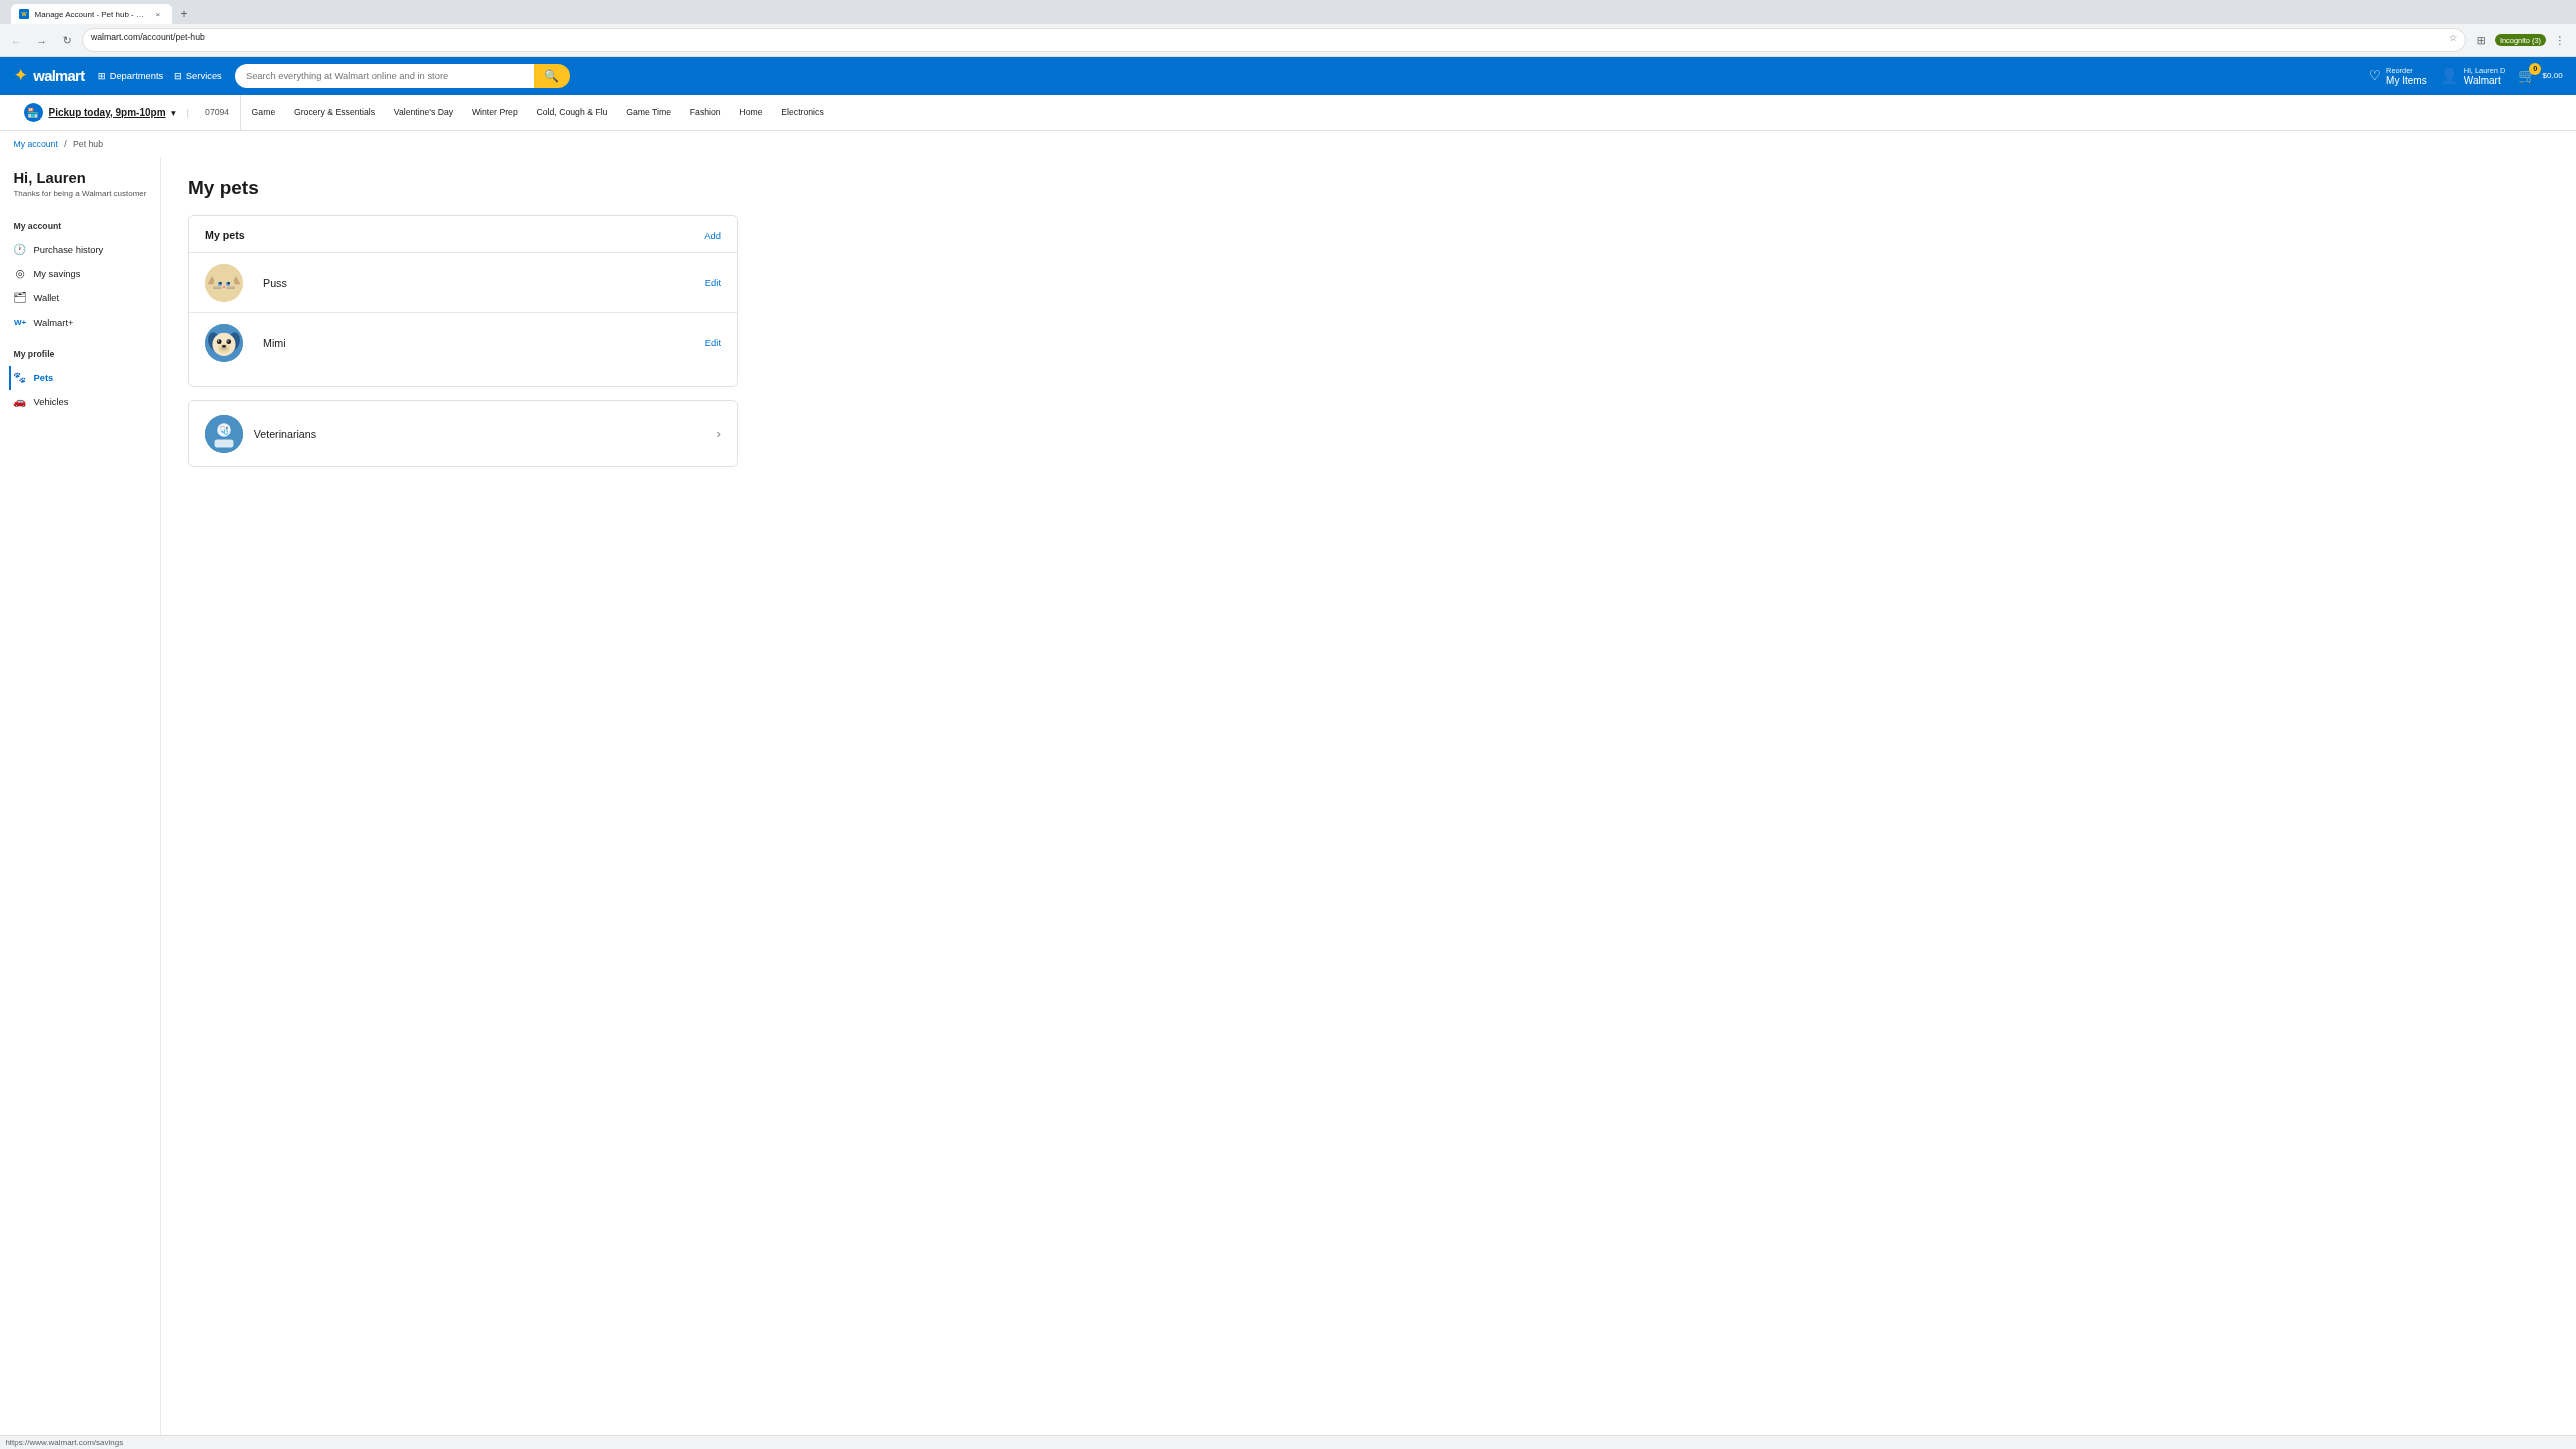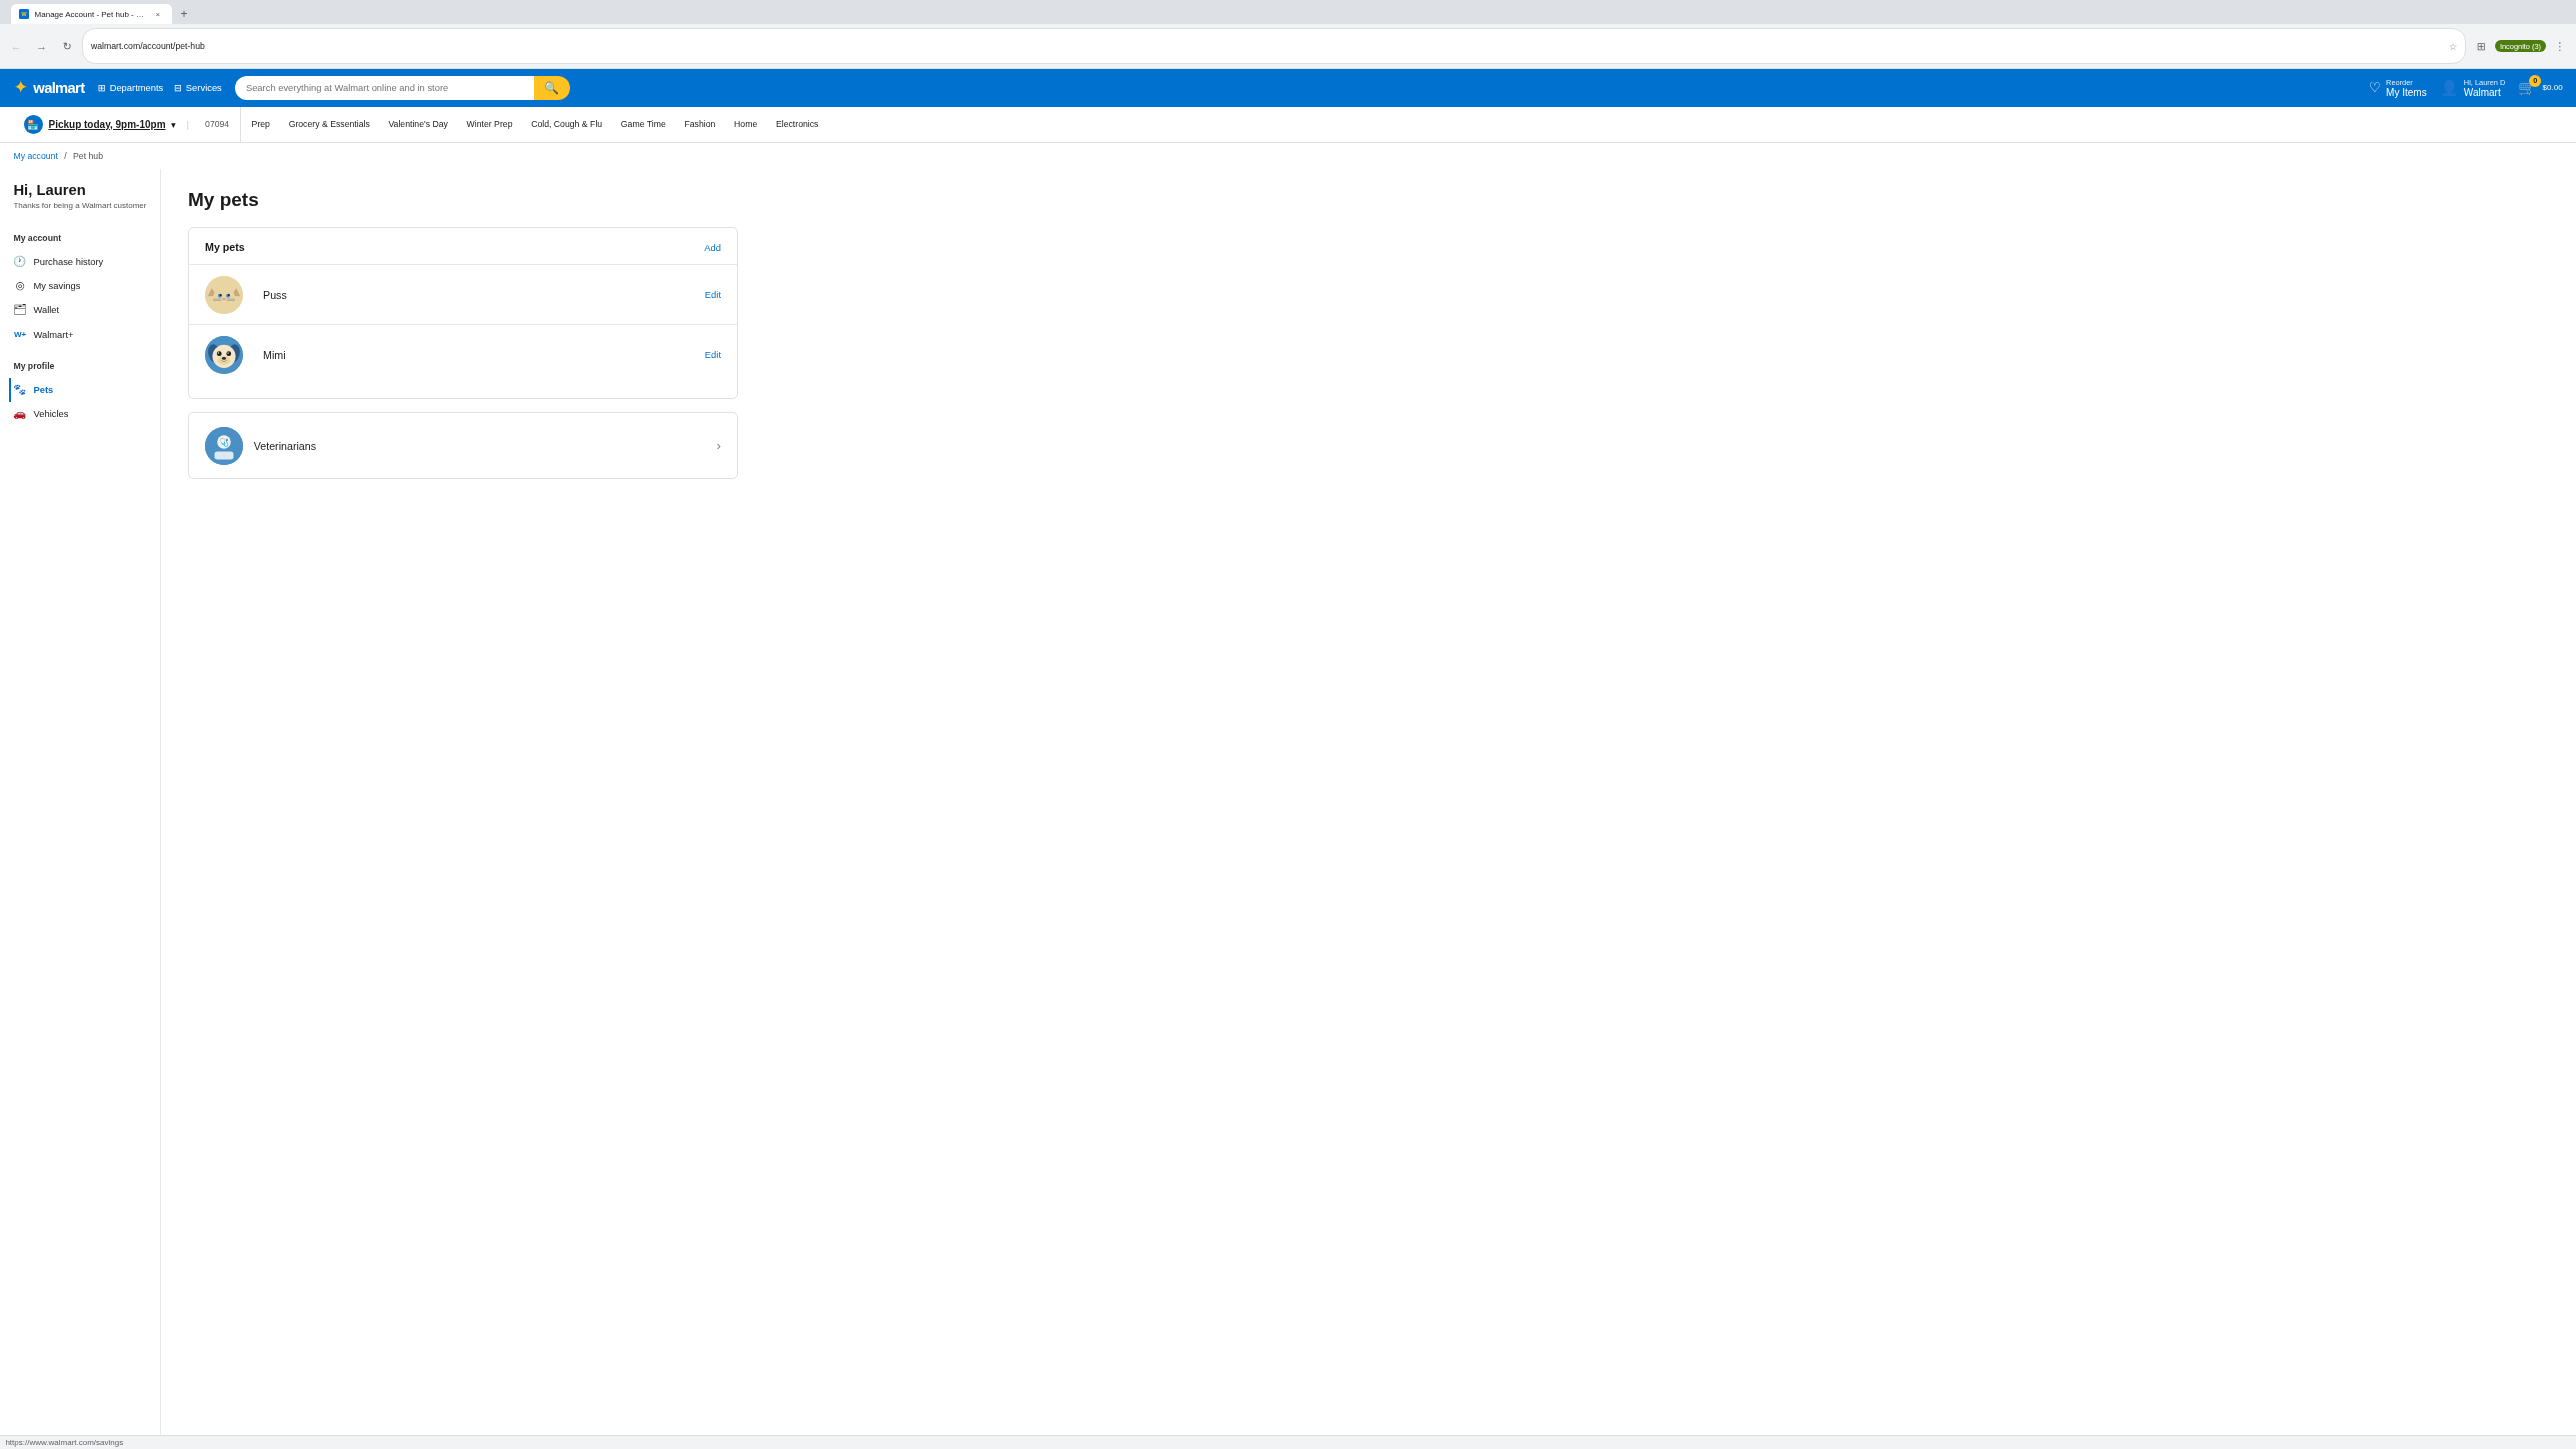--- a/index.html
+++ b/index.html
@@ -73,27 +73,27 @@
       border: none;
       background: transparent;
       cursor: pointer;
       display: flex; align-items: center; justify-content: center;
       font-size: 10.7px;
       color: #5f6368;
     }
     .toolbar-btn.disabled { opacity: 0.4; cursor: default; }
     .address-bar {
       flex: 1;
-      display: flex; align-items: center;
+      display: flex; align-items: flex-start;
       background: #fff;
       border: 0.7px solid #ddd;
       border-radius: 13.4px;
       padding: 2.7px 8px;
       gap: 5.4px;
-      height: 36px;
+      height: 24px;
     }
     .address-bar-url {
       flex: 1;
       font-size: 8.7px;
       color: #1a1a1a;
       border: none;
       outline: none;
       background: transparent;
     }
     .toolbar-right {
@@ -492,21 +492,21 @@
 
 <nav class="secondary-nav">
   <div class="pickup-info">
     <div class="pickup-icon">🏪</div>
     <span class="pickup-text">Pickup today, 9pm-10pm</span>
     <span>▾</span>
     <span style="color:#ccc; margin: 0 5.4px;">|</span>
     <span class="pickup-zip">07094</span>
   </div>
   <div class="nav-links">
-    <a class="nav-link" href="#">Prep</a>
+    <a class="nav-link" href="#">Game</a>
     <a class="nav-link" href="#">Grocery &amp; Essentials</a>
     <a class="nav-link" href="#">Valentine's Day</a>
     <a class="nav-link" href="#">Winter Prep</a>
     <a class="nav-link" href="#">Cold, Cough &amp; Flu</a>
     <a class="nav-link" href="#">Game Time</a>
     <a class="nav-link" href="#">Fashion</a>
     <a class="nav-link" href="#">Home</a>
     <a class="nav-link" href="#">Electronics</a>
   </div>
 </nav>

